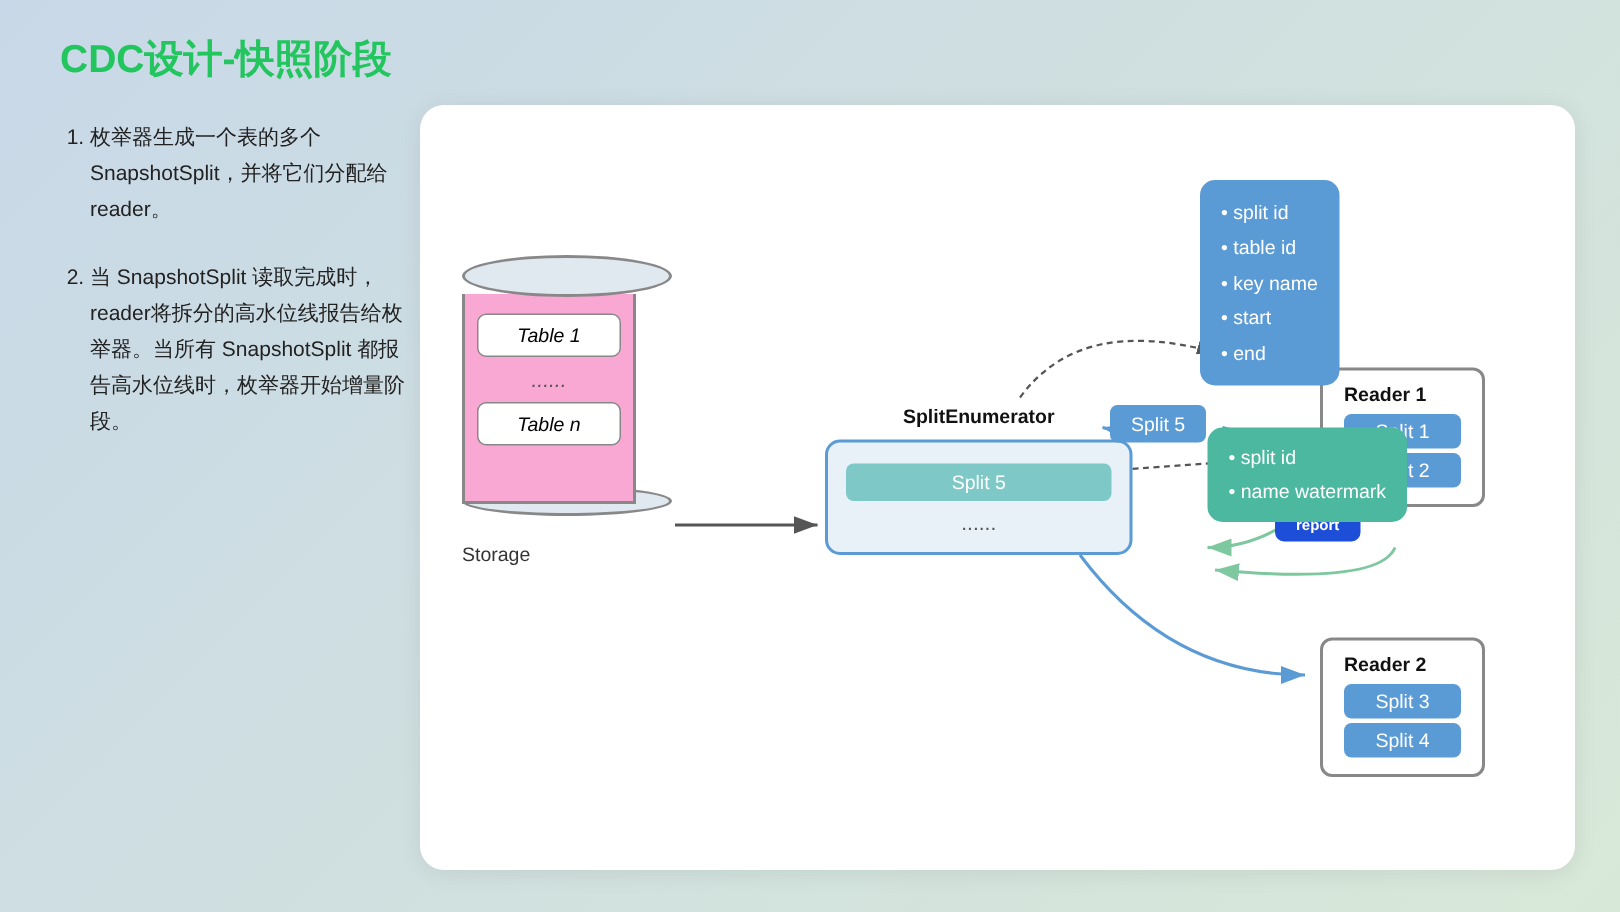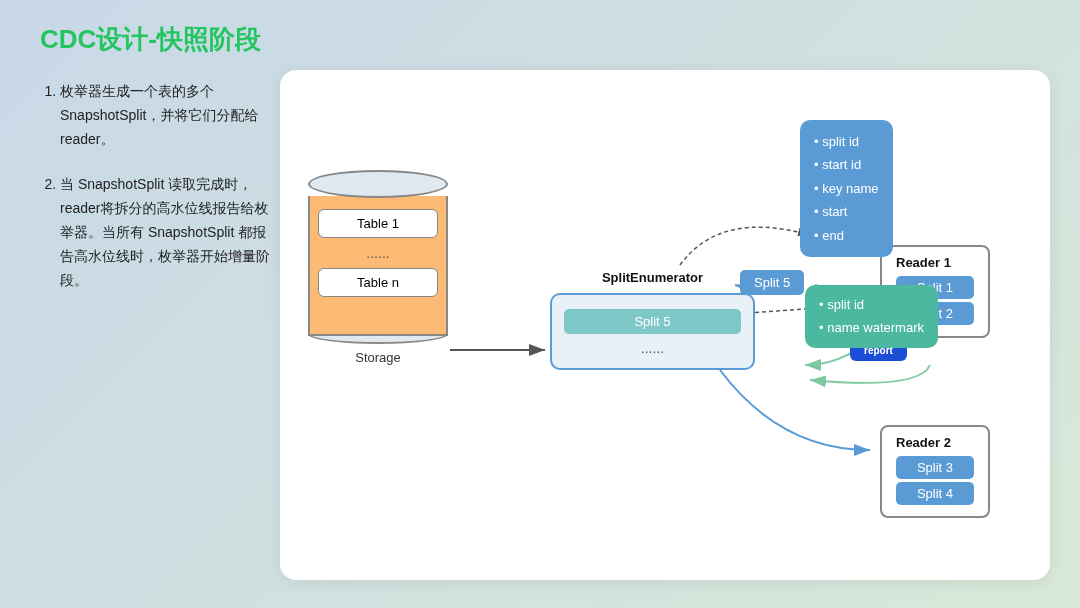--- a/index.html
+++ b/index.html
@@ -64,24 +64,24 @@
     }
 
     .dots-text {
       text-align: center;
       font-size: 14px;
       color: #555;
       padding: 2px 0;
     }
 
     .storage-label {
-      margin-top: 6px;
+      margin-top: 18px;
       font-size: 13px;
       color: #333;
-      text-align: center;
+      text-align: left;
     }
 
     
     .split-enum-container {
       position: absolute;
       left: 270px;
       top: 195px;
       width: 205px;
     }
 
@@ -214,30 +214,31 @@
       width: 140px;
       height: 28px;
       background: #e0e8f0;
       border: 2px solid #888;
       border-radius: 50%;
       position: relative;
       z-index: 3;
     }
 
     .cyl-main-body {
-      width: 140px;
-      background: #fdba74;
+      width: 116px;
+      background: #f9a8d4;
       border-left: 2px solid #888;
       border-right: 2px solid #888;
       border-bottom: 2px solid #888;
       position: relative;
       z-index: 2;
       margin-top: -2px;
       padding: 8px;
       min-height: 140px;
+      font-style: italic;
     }
 
     .cyl-bottom-ellipse {
       width: 140px;
       height: 20px;
       background: #e0e8f0;
       border: 2px solid #888;
       border-radius: 50%;
       margin-top: -12px;
       position: relative;
@@ -327,21 +328,21 @@
   <div class="reader-container" style="left:600px; top:355px;">
     <div class="reader-box">
       <div class="reader-title">Reader 2</div>
       <div class="reader-split-item">Split 3</div>
       <div class="reader-split-item">Split 4</div>
     </div>
   </div>
 
   <div class="info-box-blue" style="left:520px; top:50px;">
     <div class="bullet-item">split id</div>
-    <div class="bullet-item">start id</div>
+    <div class="bullet-item">table id</div>
     <div class="bullet-item">key name</div>
     <div class="bullet-item">start</div>
     <div class="bullet-item">end</div>
   </div>
 
   <div class="info-box-teal" style="left:525px; top:215px;">
     <div class="bullet-item">split id</div>
     <div class="bullet-item">name watermark</div>
   </div>
 

